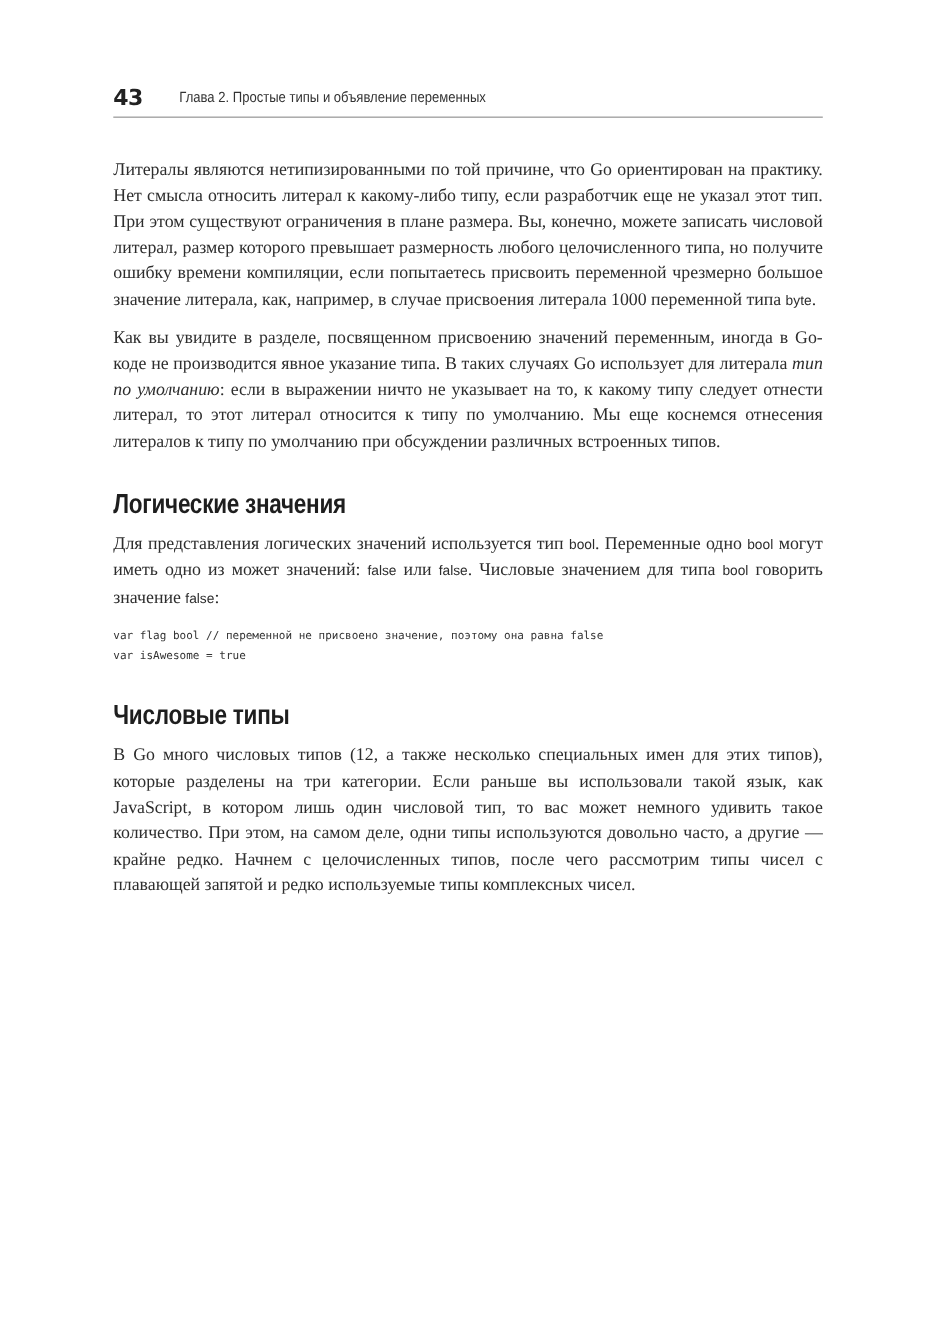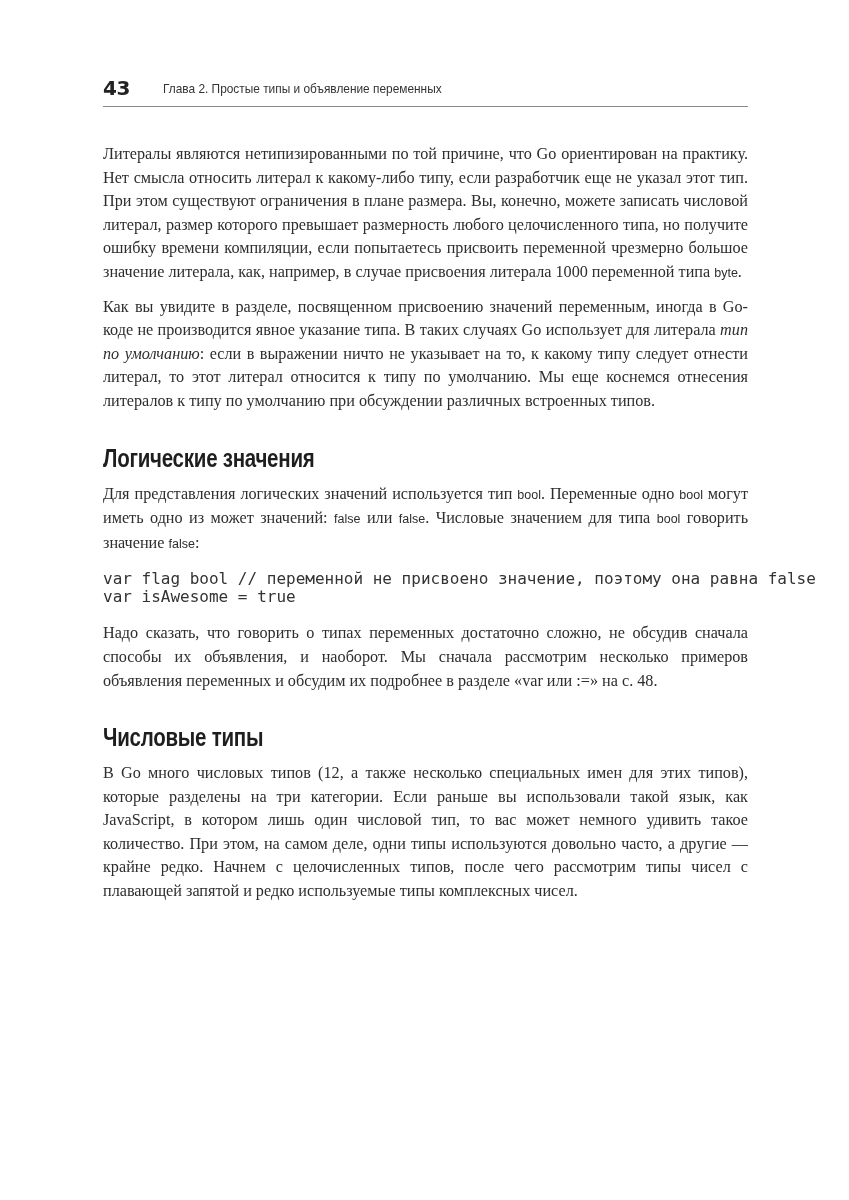--- a/index.html
+++ b/index.html
@@ -4,36 +4,35 @@
 <style>
   html, body { margin: 0; padding: 0; background: #ffffff; }
   body { width: 849px; height: 1200px; position: relative; overflow: hidden; color: #2a2a2a; }
   .header { position: absolute; left: 103px; top: 76px; width: 645px; height: 30px; border-bottom: 1.5px solid #8a8a8a; }
   .page-num { position: absolute; left: 0; top: 0; font-family: "DejaVu Sans", sans-serif; font-weight: bold; font-size: 20px; color: #222; letter-spacing: -0.5px; }
   .running-title { position: absolute; left: 60px; top: 5px; font-family: "Liberation Sans", sans-serif; font-size: 13.5px; color: #333; transform: scaleX(0.88); transform-origin: left; white-space: nowrap; }
   .content { position: absolute; left: 103px; top: 143px; width: 645px; }
   p { margin: 0 0 10px 0; font-family: "Liberation Serif", serif; font-size: 16.2px; line-height: 23.6px; text-align: justify; color: #2d2d2d; }
   code, .mono { font-family: Liberation Sans, sans-serif; font-size: 12.5px; }
   h2 { font-family: "Liberation Sans", sans-serif; font-weight: bold; font-size: 25px; margin: 30px 0 10px 0; color: #1e1e1e; transform: scaleX(0.82); transform-origin: left; white-space: nowrap; letter-spacing: -0.3px; }
-  pre { margin: 14px 0 16px 0; font-family: "DejaVu Sans Mono", monospace; font-size: 16px; line-height: 18px; color: #333; white-space: pre; }
+  pre { margin: 14px 0 16px 0; font-family: "DejaVu Sans Mono", monospace; font-size: 10px; line-height: 18px; color: #333; white-space: pre; }
   em { font-style: italic; }
 </style>
 </head>
 <body>
 
 <div class="header">
   <span class="page-num">43</span>
   <span class="running-title">Глава 2. Простые типы и объявление переменных</span>
 </div>
 
 <div class="content">
   <p><span>Литералы являются нетипизированными по той причине, что Go ориентирован на практику. Нет смысла относить литерал к какому-либо типу, если разработчик еще не указал этот тип. При этом существуют ограничения в плане размера. Вы, конечно, можете записать числовой литерал, размер которого превышает размерность любого целочисленного типа, но получите ошибку времени компиляции, если попытаетесь присвоить переменной чрезмерно большое значение литерала, как, например, в случае присвоения литерала 1000 переменной типа </span><code>byte</code><span>.</span></p>
   <p><span>Как вы увидите в разделе, посвященном присвоению значений переменным, иногда в Go-коде не производится явное указание типа. В таких случаях Go использует для литерала </span><em>тип по умолчанию</em><span>: если в выражении ничто не указывает на то, к какому типу следует отнести литерал, то этот литерал относится к типу по умолчанию. Мы еще коснемся отнесения литералов к типу по умолчанию при обсуждении различных встроенных типов.</span></p>
 
   <h2>Логические значения</h2>
   <p><span>Для представления логических значений используется тип </span><code>bool</code><span>. Переменные одно </span><code>bool</code><span> могут иметь одно из может значений: </span><code>false</code><span> или </span><code>false</code><span>. Числовые значением для типа </span><code>bool</code><span> говорить значение </span><code>false</code><span>:</span></p>
   <pre>var flag bool // переменной не присвоено значение, поэтому она равна false
 var isAwesome = true</pre>
-  <p>Надо сказать, что говорить о типах переменных достаточно сложно, не обсудив сначала способы их объявления, и наоборот. Мы сначала рассмотрим несколько примеров объявления переменных и обсудим их подробнее в разделе «var или :=» на с. 48.</p>
 
   <h2>Числовые типы</h2>
   <p>В Go много числовых типов (12, а также несколько специальных имен для этих типов), которые разделены на три категории. Если раньше вы использовали такой язык, как JavaScript, в котором лишь один числовой тип, то вас может немного удивить такое количество. При этом, на самом деле, одни типы используются довольно часто, а другие — крайне редко. Начнем с целочисленных типов, после чего рассмотрим типы чисел с плавающей запятой и редко используемые типы комплексных чисел.</p>
 </div>
 
 </body></html>

